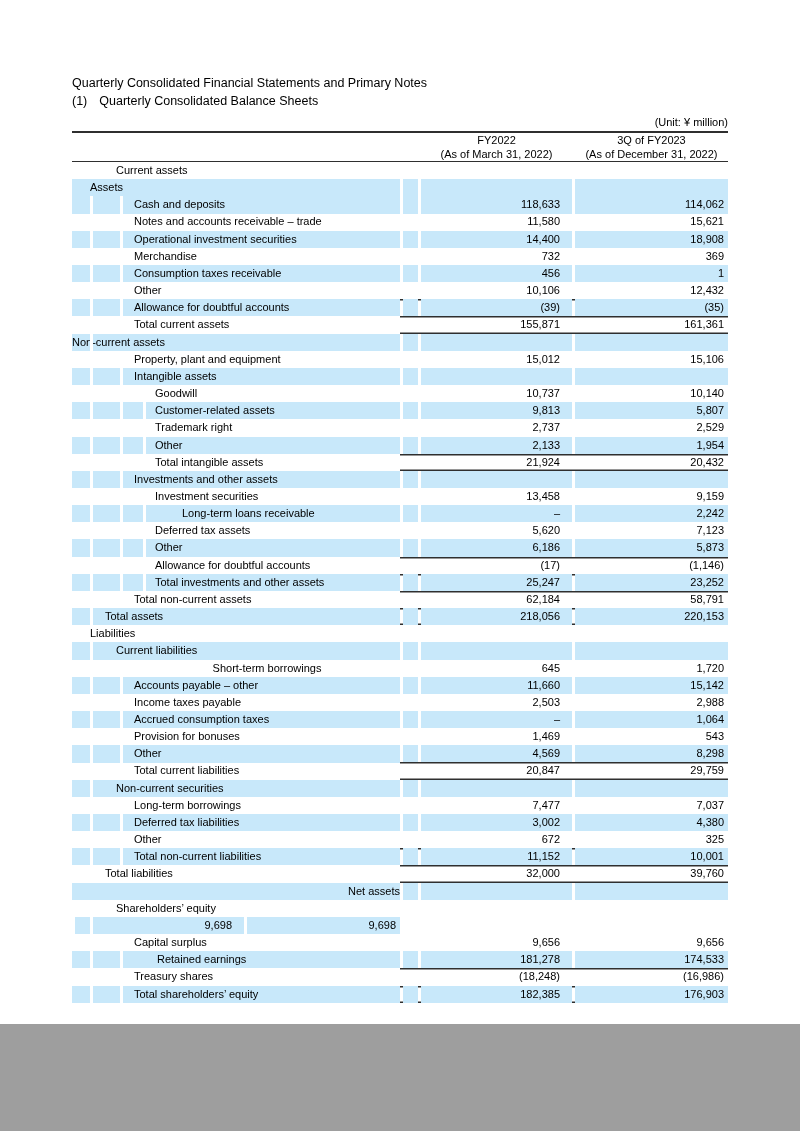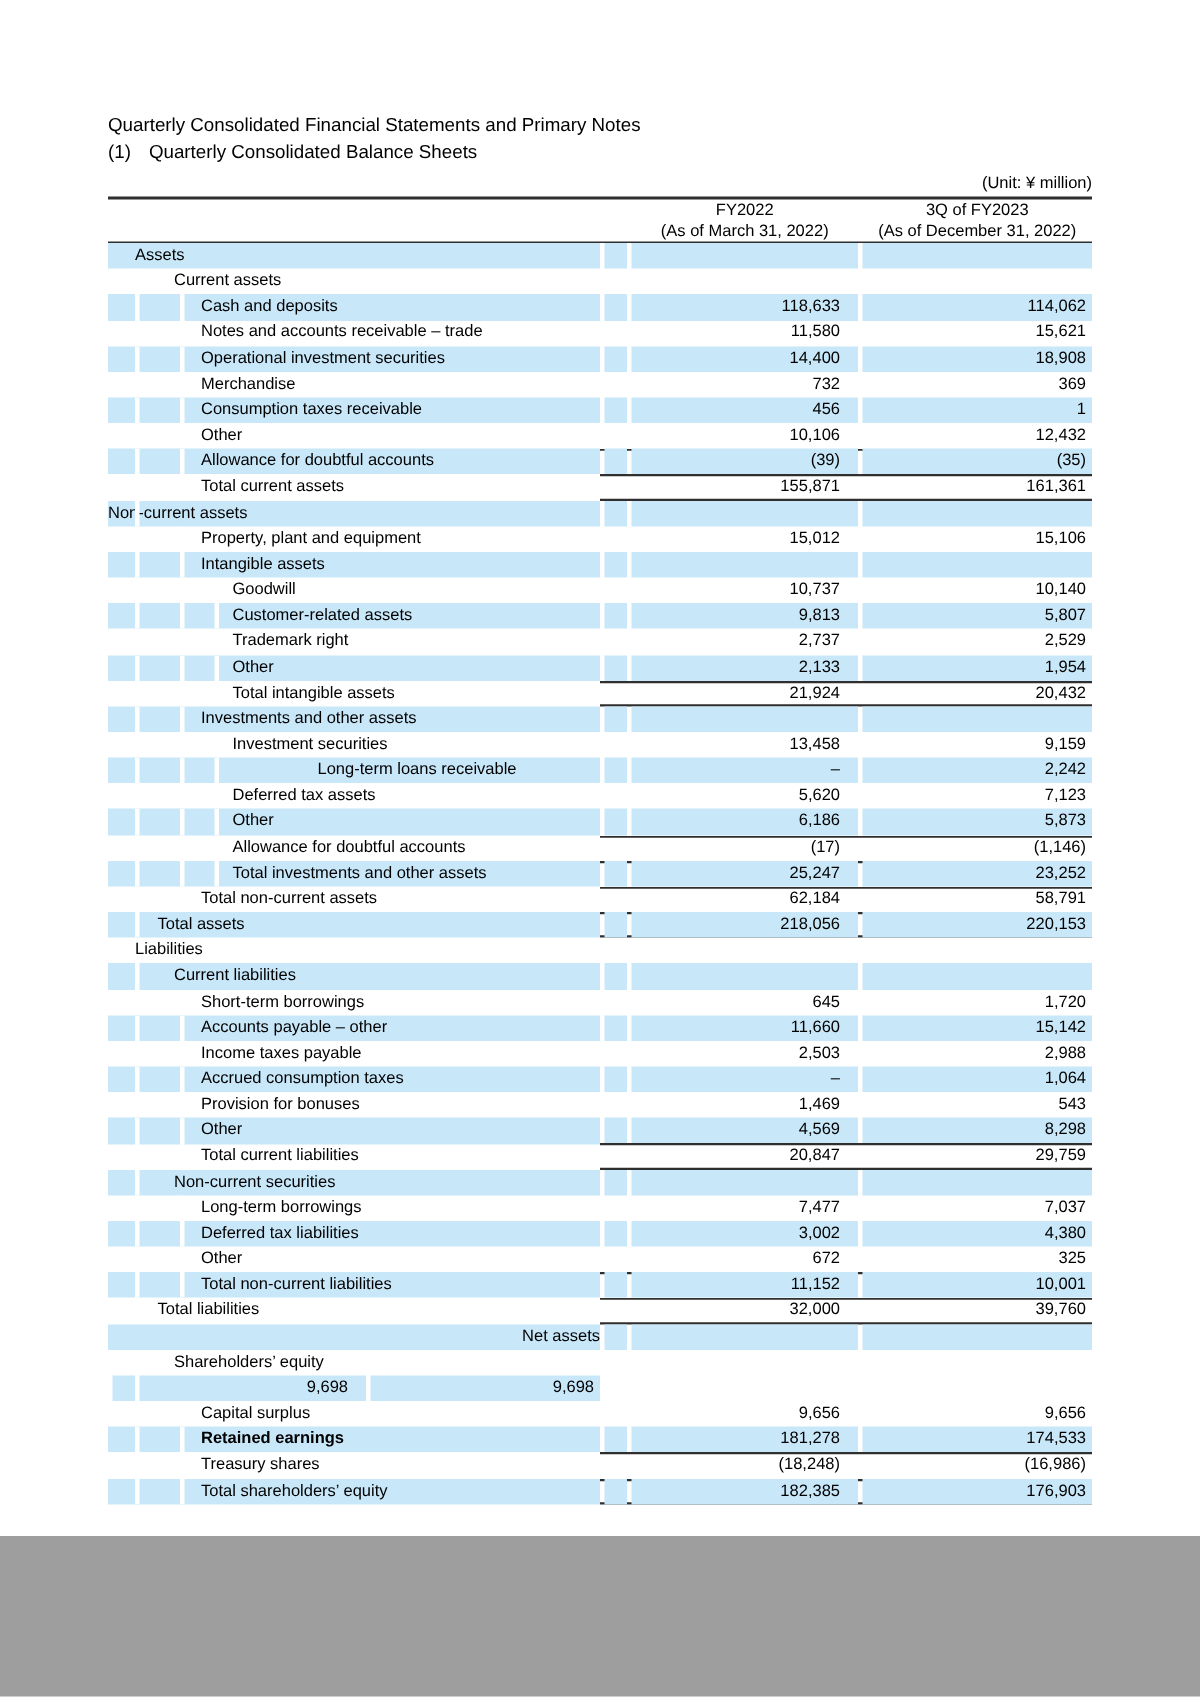--- a/index.html
+++ b/index.html
@@ -52,47 +52,47 @@
         <div>FY2022</div>
         <div>(As of March 31, 2022)</div>
       </div>
       <div></div>
       <div class="h-col">
         <div>3Q of FY2023</div>
         <div>(As of December 31, 2022)</div>
       </div>
     </div>
     <div id="tbody">
+        <div class="row">
+          <div class="cell label">
+            <span class="lt" style="padding-left: 44px;">Current assets</span>
+            <i class="vdiv" style="left: 18px;"></i>
+          </div>
+          <div class="nums">
+            <i></i>
+            <div class="cell sp"></div>
+            <i></i>
+            <div class="cell v1"></div>
+            <i></i>
+            <div class="cell v2"></div>
+          </div>
+        </div>
         <div class="row shaded">
           <div class="cell label">
             <span class="lt" style="padding-left: 18px;">Assets</span>
           </div>
           <div class="nums">
             <i></i>
             <div class="cell sp"></div>
             <i></i>
             <div class="cell v1"></div>
             <i></i>
             <div class="cell v2"></div>
           </div>
         </div>
-        <div class="row">
-          <div class="cell label">
-            <span class="lt" style="padding-left: 44px;">Current assets</span>
-            <i class="vdiv" style="left: 18px;"></i>
-          </div>
-          <div class="nums">
-            <i></i>
-            <div class="cell sp"></div>
-            <i></i>
-            <div class="cell v1"></div>
-            <i></i>
-            <div class="cell v2"></div>
-          </div>
-        </div>
         <div class="row shaded">
           <div class="cell label">
             <span class="lt" style="padding-left: 62px;">Cash and deposits</span>
             <i class="vdiv" style="left: 18px;"></i>
             <i class="vdiv" style="left: 48px;"></i>
           </div>
           <div class="nums">
             <i></i>
             <div class="cell sp"></div>
             <i></i>
@@ -356,21 +356,21 @@
             <i></i>
             <div class="cell sp"></div>
             <i></i>
             <div class="cell v1">13,458</div>
             <i></i>
             <div class="cell v2">9,159</div>
           </div>
         </div>
         <div class="row shaded">
           <div class="cell label">
-            <span class="lt" style="padding-left: 84px; text-align: center;">Long-term loans receivable</span>
+            <span class="lt" style="padding-left: 110px;">Long-term loans receivable</span>
             <i class="vdiv" style="left: 18px;"></i>
             <i class="vdiv" style="left: 48px;"></i>
             <i class="vdiv" style="left: 71px;"></i>
           </div>
           <div class="nums">
             <i></i>
             <div class="cell sp"></div>
             <i></i>
             <div class="cell v1">–</div>
             <i></i>
@@ -492,21 +492,21 @@
             <i></i>
             <div class="cell sp"></div>
             <i></i>
             <div class="cell v1"></div>
             <i></i>
             <div class="cell v2"></div>
           </div>
         </div>
         <div class="row">
           <div class="cell label">
-            <span class="lt" style="padding-left: 62px;">Short-term borrowings</span>
+            <span class="lt" style="padding-left: 62px; text-align: center;">Short-term borrowings</span>
             <i class="vdiv" style="left: 18px;"></i>
             <i class="vdiv" style="left: 48px;"></i>
           </div>
           <div class="nums">
             <i></i>
             <div class="cell sp"></div>
             <i></i>
             <div class="cell v1">645</div>
             <i></i>
             <div class="cell v2">1,720</div>
@@ -737,21 +737,21 @@
             <i></i>
             <div class="cell sp"></div>
             <i></i>
             <div class="cell v1">9,656</div>
             <i></i>
             <div class="cell v2">9,656</div>
           </div>
         </div>
         <div class="row shaded">
           <div class="cell label">
-            <span class="lt" style="padding-left: 62px; font-weight: bold;">Retained earnings</span>
+            <span class="lt" style="padding-left: 85px;">Retained earnings</span>
             <i class="vdiv" style="left: 18px;"></i>
             <i class="vdiv" style="left: 48px;"></i>
           </div>
           <div class="nums">
             <i></i>
             <div class="cell sp"></div>
             <i></i>
             <div class="cell v1">181,278</div>
             <i></i>
             <div class="cell v2">174,533</div>

